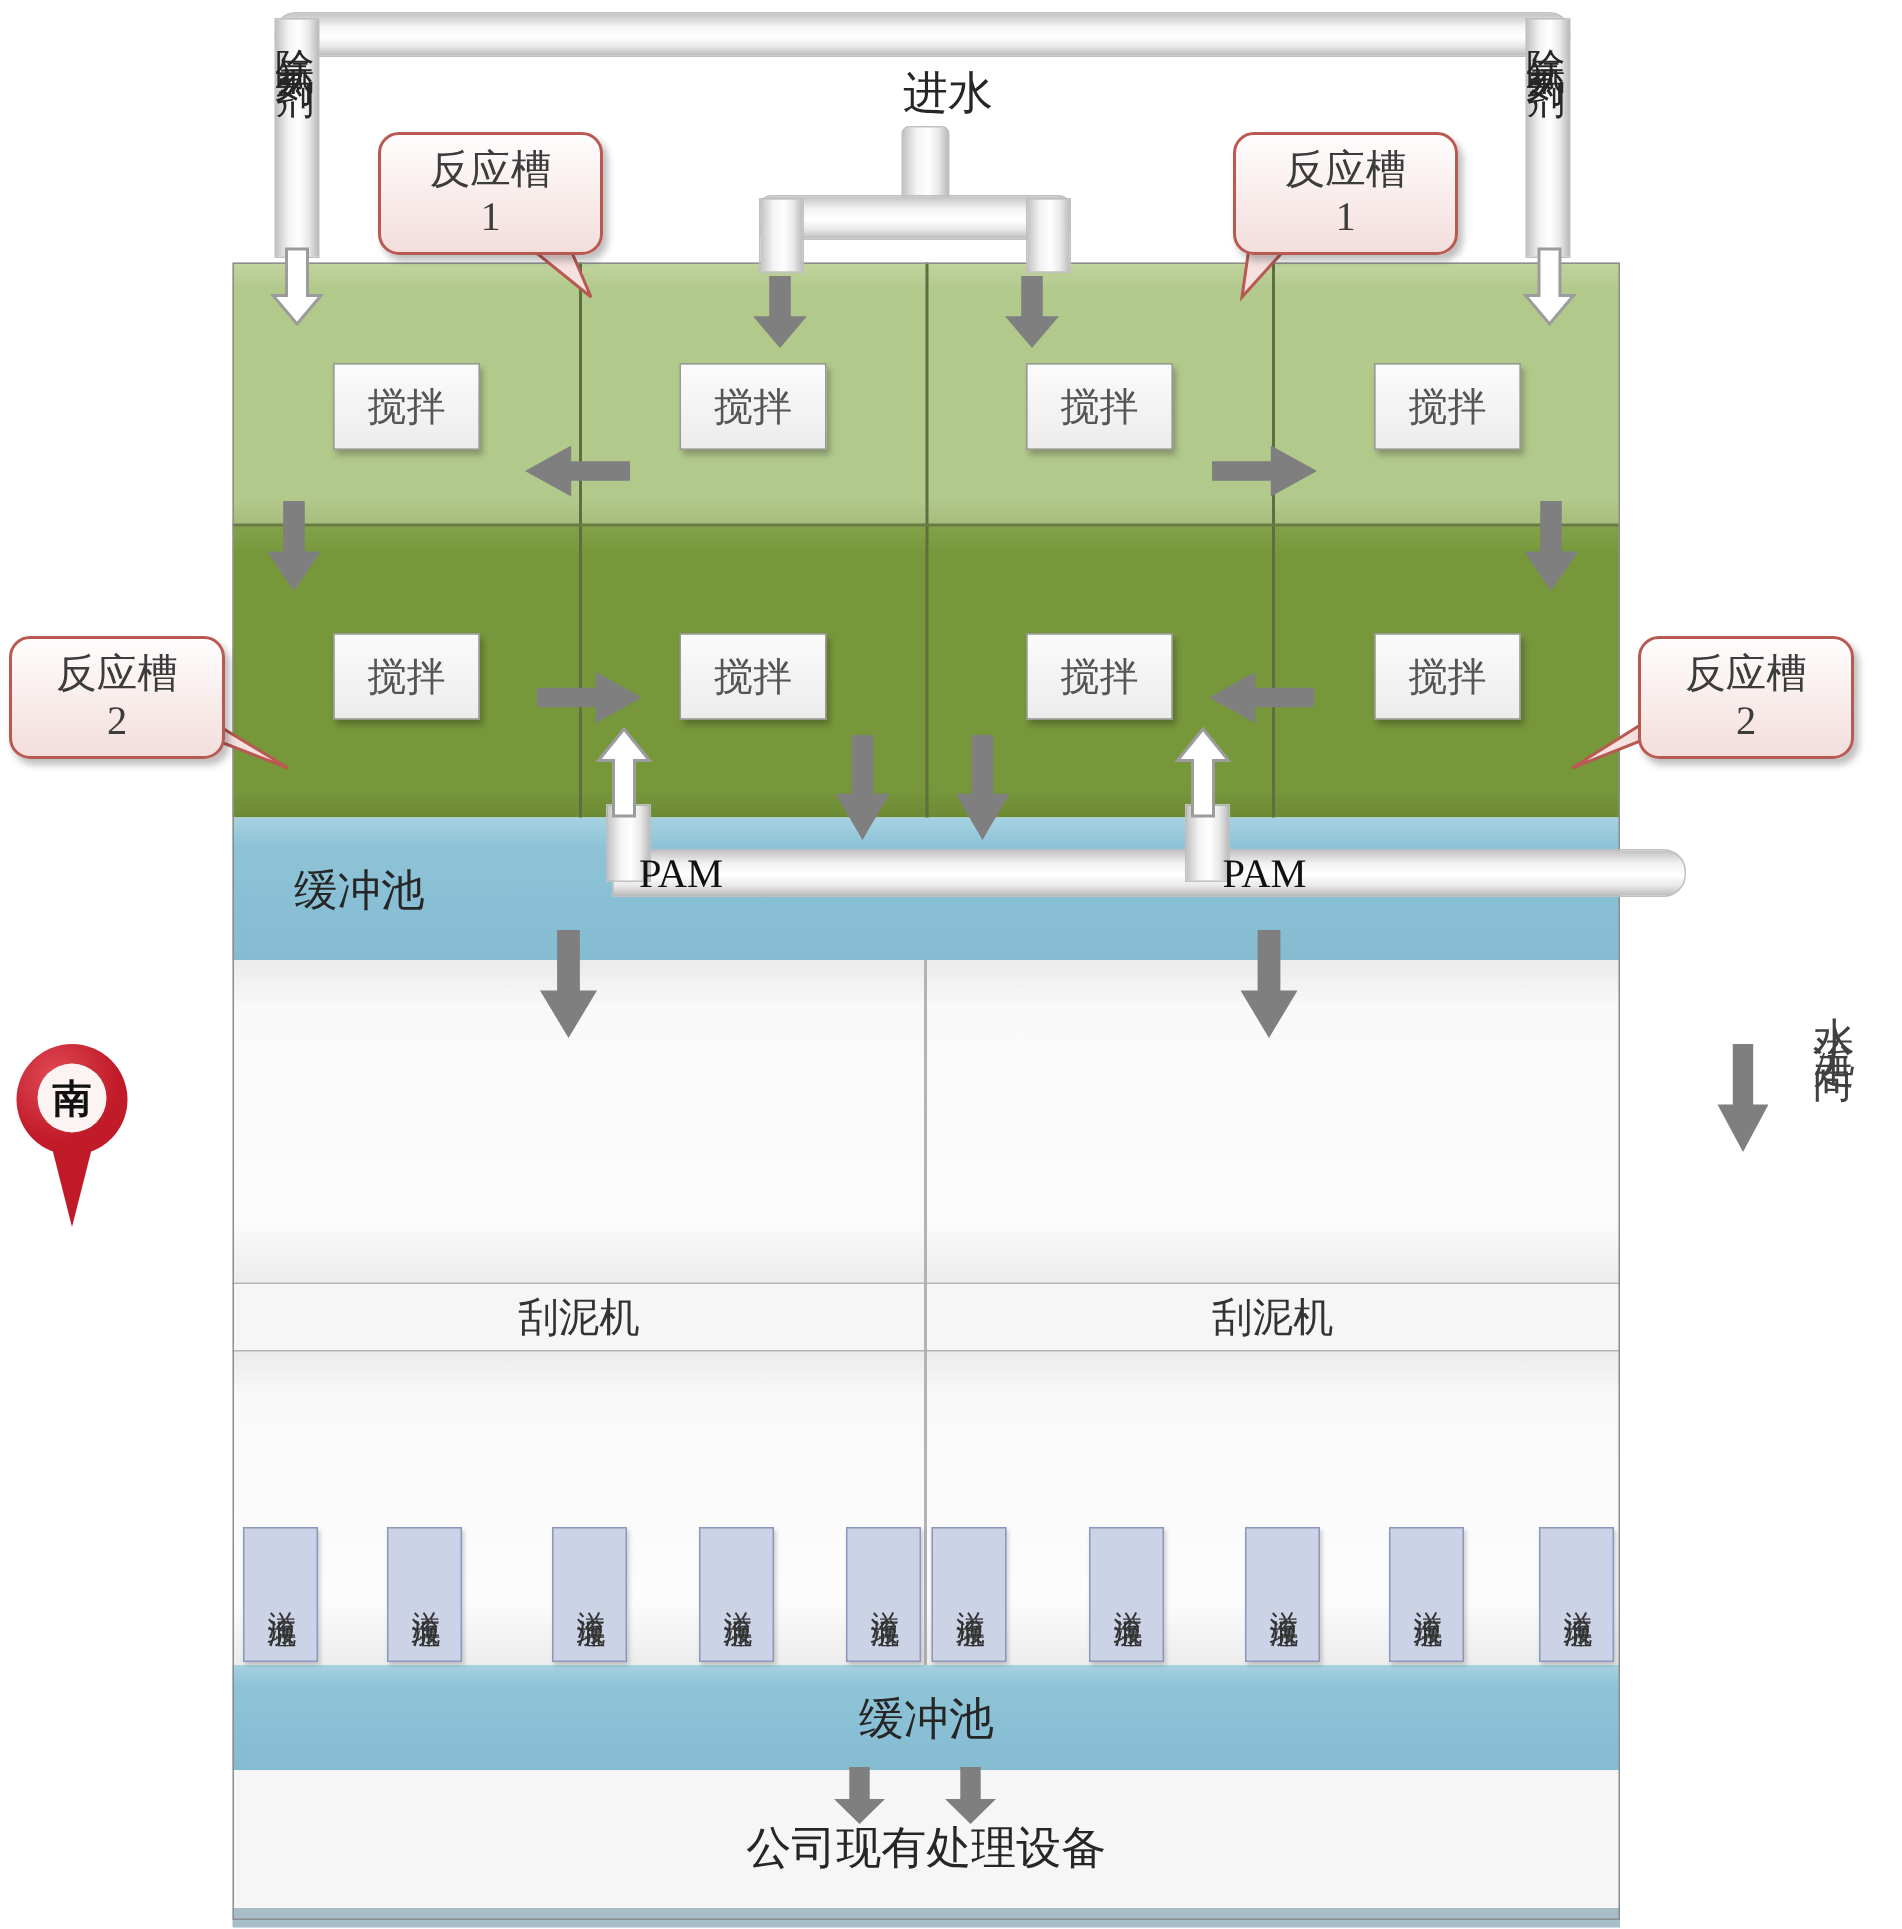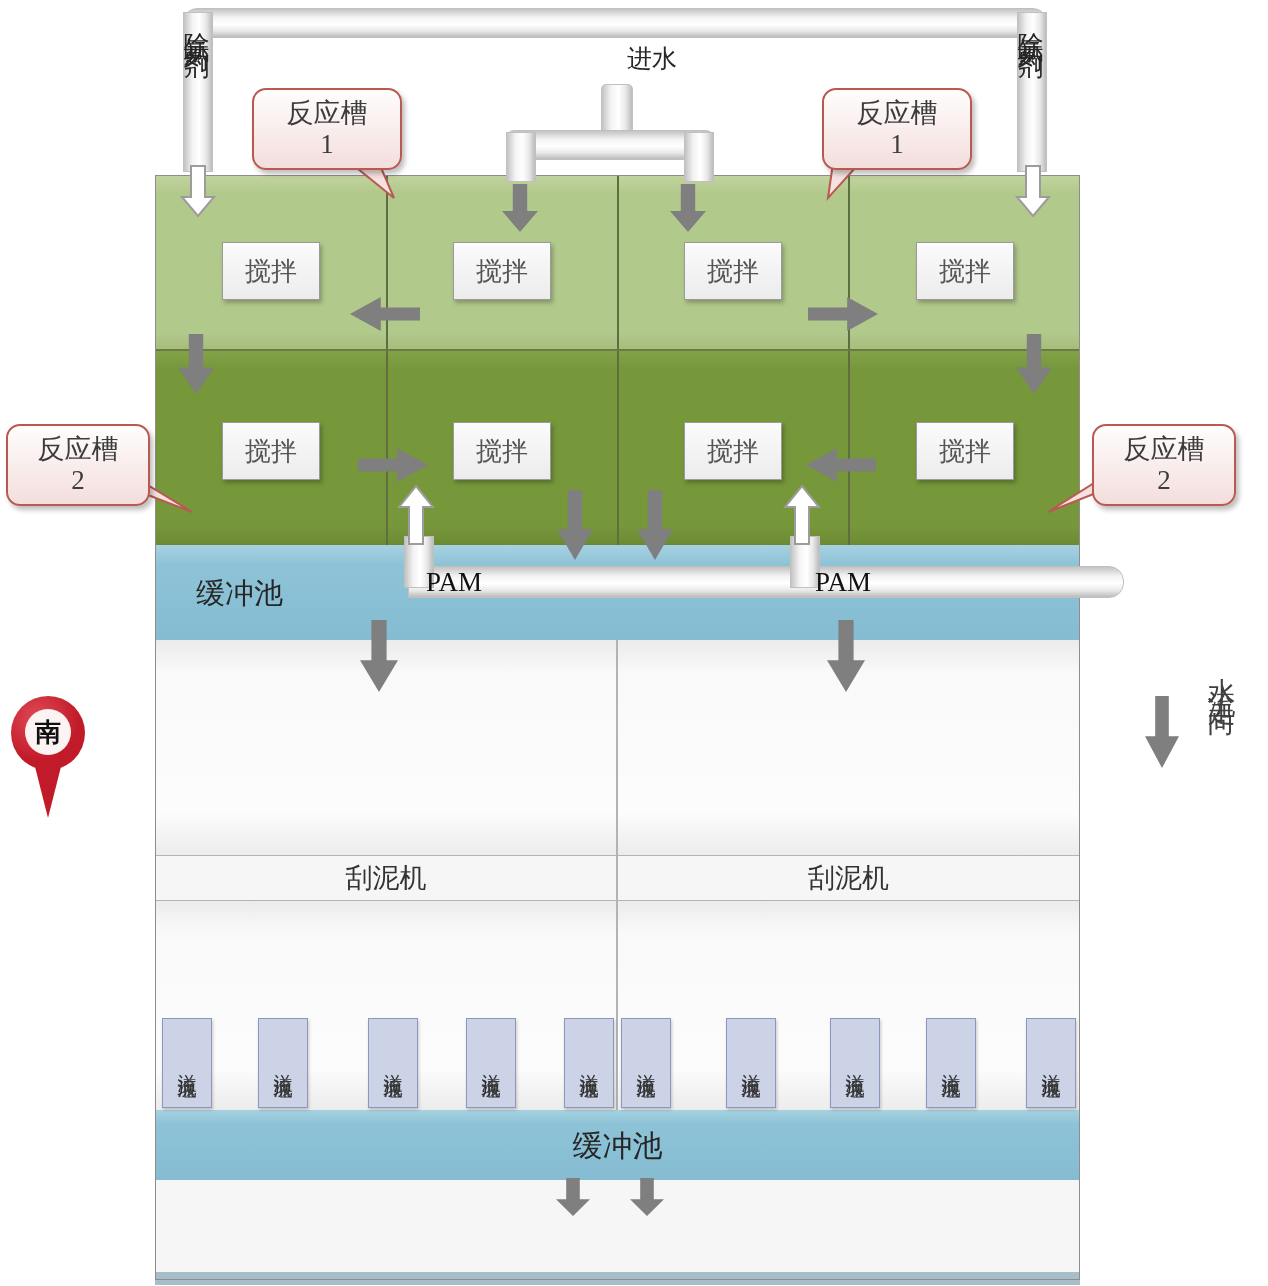--- a/index.html
+++ b/index.html
@@ -166,29 +166,30 @@
   <div class="weir" style="left:830px;">
       <span>溢流堰</span>
     </div>
   <div class="weir" style="left:926px;">
       <span>溢流堰</span>
     </div>
   <div class="weir" style="left:1026px;">
       <span>溢流堰</span>
     </div>
 
-  <div class="t center" style="left:592px;top:42px;width:120px;font-size:25px;">进水</div>
+  <div class="t center" style="left:572px;top:42px;width:120px;font-size:30px;">进水</div>
   <div class="t vtext" style="left:184px;top:12px;width:30px;height:152px;font-size:26px;letter-spacing:6px;">除氟药剂</div>
   <div class="t vtext" style="left:1018px;top:12px;width:30px;height:152px;font-size:26px;letter-spacing:6px;">除氟药剂</div>
   <div class="t" style="left:196px;top:574px;font-size:29px;">缓冲池</div>
   <div class="t" style="left:426px;top:567px;font-size:27px;color:#111;">PAM</div>
   <div class="t" style="left:815px;top:567px;font-size:27px;color:#111;">PAM</div>
   <div class="t center" style="left:155px;top:860px;width:462px;font-size:27px;color:#333;">刮泥机</div>
   <div class="t center" style="left:617px;top:860px;width:463px;font-size:27px;color:#333;">刮泥机</div>
   <div class="t center" style="left:155px;top:1126px;width:925px;font-size:30px;">缓冲池</div>
+  <div class="t center" style="left:155px;top:1212px;width:925px;font-size:30px;">公司现有处理设备</div>
   <div class="t vtext" style="left:1202px;top:656px;width:38px;height:170px;font-size:28px;letter-spacing:10px;color:#404040;">水流走向</div>
 
   <svg class="tail" style="left:332px;top:150px;" width="70" height="52" viewBox="0 0 70 52">
     <polygon points="10,6 44,6 62,48" fill="#f5e2e0" stroke="#b95a52" stroke-width="2"></polygon>
   </svg>
   <div class="callout" style="left:252px;top:88px;width:146px;height:78px;">
     <span>反应槽</span>
     <span>1</span>
   </div>
 

